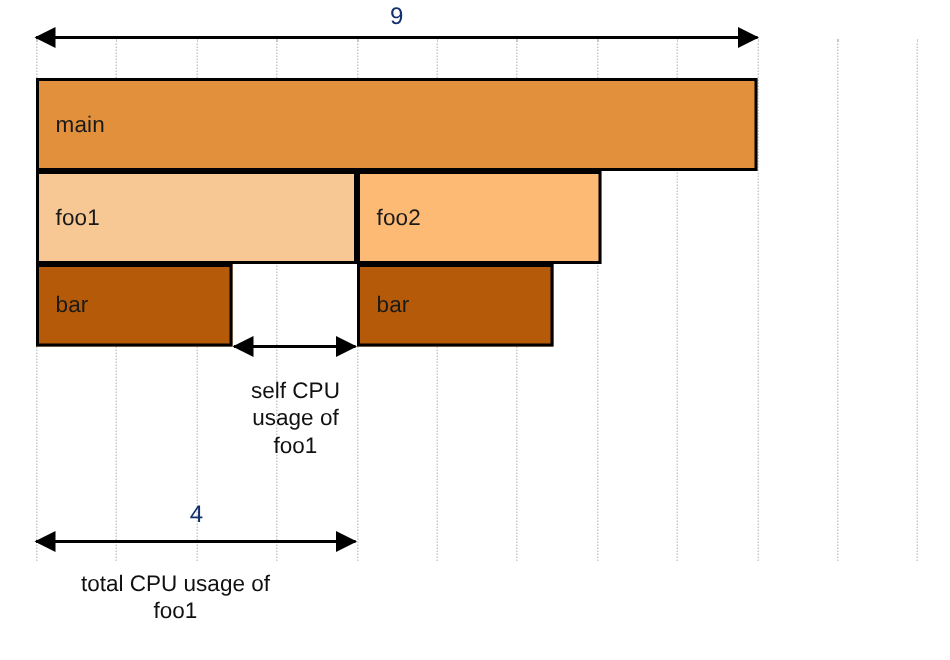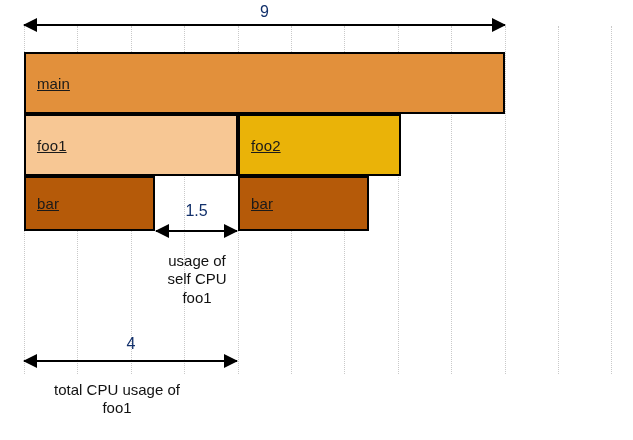--- a/index.html
+++ b/index.html
@@ -22,21 +22,20 @@
   
   .frame{
     position:absolute;
     box-sizing:border-box;
     border:2px solid #000000;
     display:flex;
     align-items:center;
     font-size:15px;
     color:#1a1a1a;
     letter-spacing:.1px;
-    text-decoration:underline;
   }
   .frame .frame-label{
     padding-left:11px;
     white-space:nowrap;
     line-height:1;
   }
 
   
   .measure{position:absolute;height:0;}
   .measure .shaft{
@@ -99,43 +98,42 @@
   </div>
 
   <div class="frame" id="f-main" style="left:24px;top:52px;width:481px;height:62px;background:#E2903B;">
     <span class="frame-label">main</span>
   </div>
 
   <div class="frame" id="f-foo1" style="left:24px;top:114px;width:214px;height:62px;background:#F7C794;">
     <span class="frame-label">foo1</span>
   </div>
 
-  <div class="frame" id="f-foo2" style="left:238px;top:114px;width:163px;height:62px;background:#eab308;">
+  <div class="frame" id="f-foo2" style="left:238px;top:114px;width:163px;height:62px;background:#fdba74;">
     <span class="frame-label">foo2</span>
   </div>
 
   <div class="frame" id="f-bar-a" style="left:24px;top:176px;width:131px;height:55px;background:#B55A09;">
     <span class="frame-label">bar</span>
   </div>
 
   <div class="frame" id="f-bar-b" style="left:238px;top:176px;width:131px;height:55px;background:#B55A09;">
     <span class="frame-label">bar</span>
   </div>
 
-  <div class="measure-value" id="m-self-value" style="left:155px;width:83px;top:203px;">1.5</div>
 
   <div class="measure" id="m-self" style="left:156px;width:81px;top:230px;">
     <div class="shaft"></div>
     <div class="head left"></div>
     <div class="head right"></div>
   </div>
 
   <div class="caption" id="cap-self" style="left:136px;width:122px;top:252px;">
+      <div>self CPU</div>
       <div>usage of</div>
-      <div>self CPU</div>
       <div>foo1</div>
     </div>
 
   <div class="measure-value" id="m-total-value" style="left:24px;width:214px;top:336px;">4</div>
 
   <div class="measure" id="m-total" style="left:24px;width:213px;top:360px;">
     <div class="shaft"></div>
     <div class="head left"></div>
     <div class="head right"></div>
   </div>

